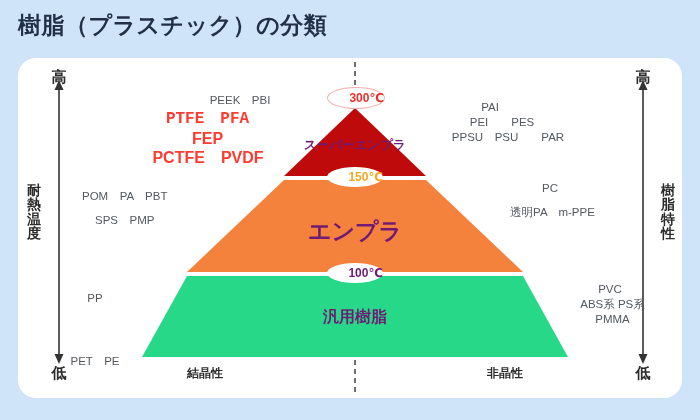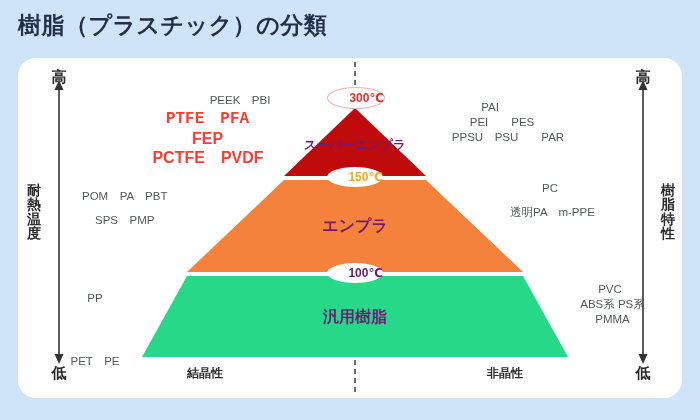--- a/index.html
+++ b/index.html
@@ -88,21 +88,21 @@
   }
   
   .tier-label {
     position: absolute;
     color: #701a75;
     font-weight: bold;
     white-space: nowrap;
     text-align: center;
   }
   #tier-super { font-size: 12.5px; }
-  #tier-eng   { font-size: 16px; }
+  #tier-eng   { font-size: 23px; }
   #tier-gen   { font-size: 16px; }
   
   .temp-badge {
     position: absolute;
     background: #ffffff;
     border-radius: 50%;
     font-size: 12px;
     font-weight: bold;
     text-align: right;
     line-height: 20px;

